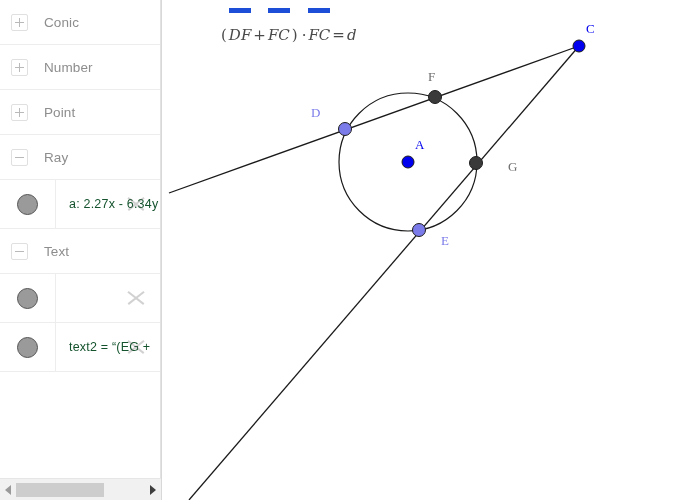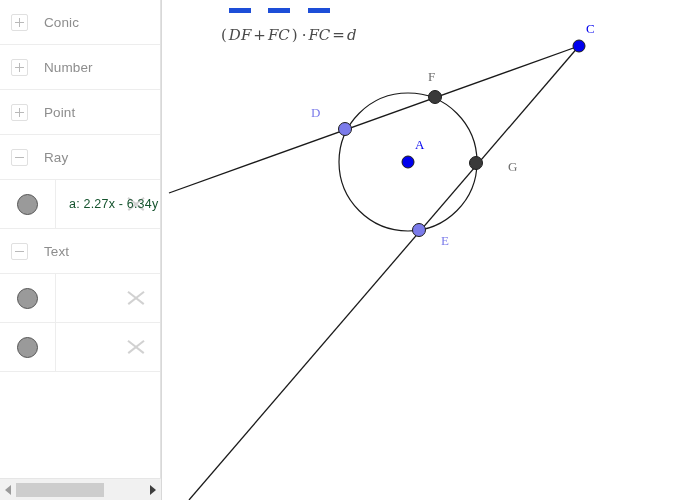--- a/index.html
+++ b/index.html
@@ -212,20 +212,21 @@
         <span class="marble-cell">
           <span class="marble"></span>
         </span>
         <span class="close-x"></span>
       </div>
 
       <div class="item-row">
         <span class="marble-cell">
           <span class="marble"></span>
         </span>
+        <span class="item-text">text2  =   “(EG +</span>
         <span class="close-x"></span>
       </div>
 
     </div>
 
     <div id="h-scrollbar">
       <span class="sb-arrow left">
           <i></i>
         </span>
       <span id="sb-track">

